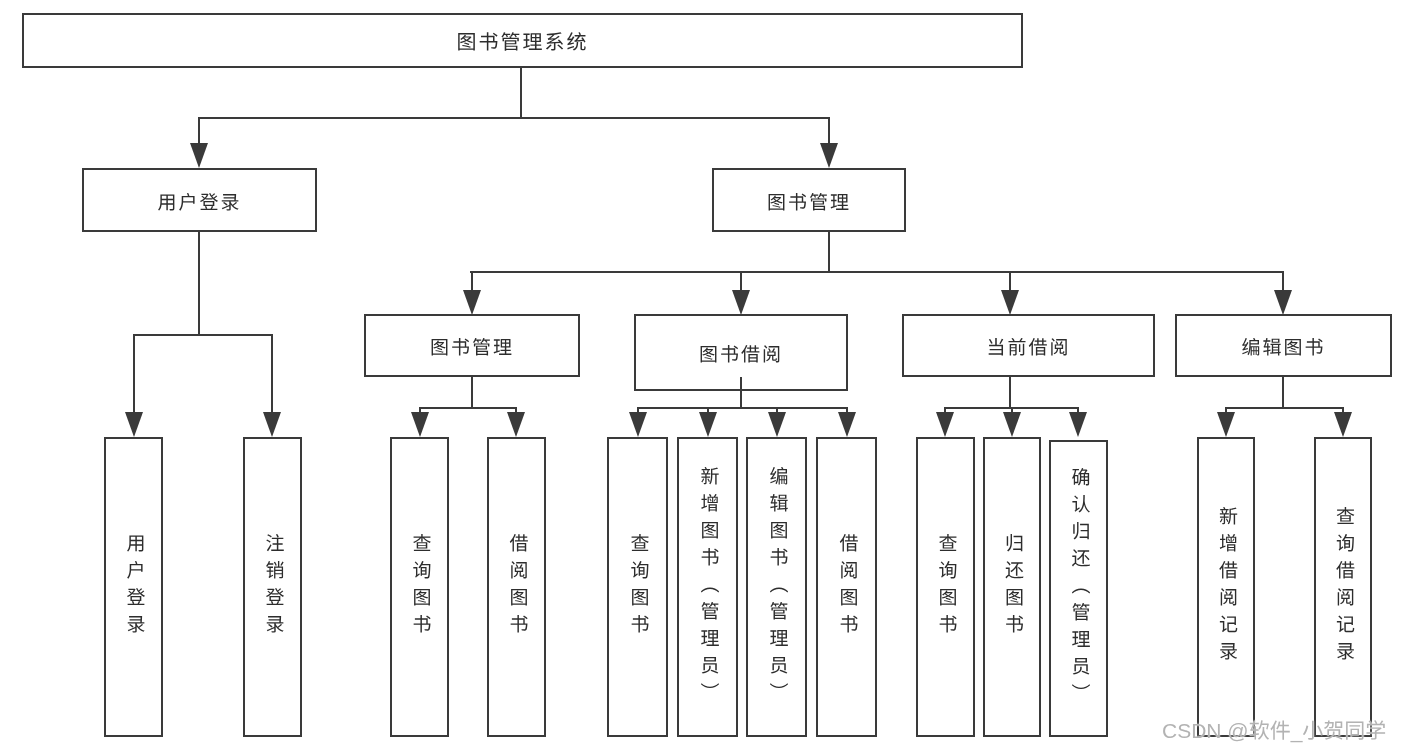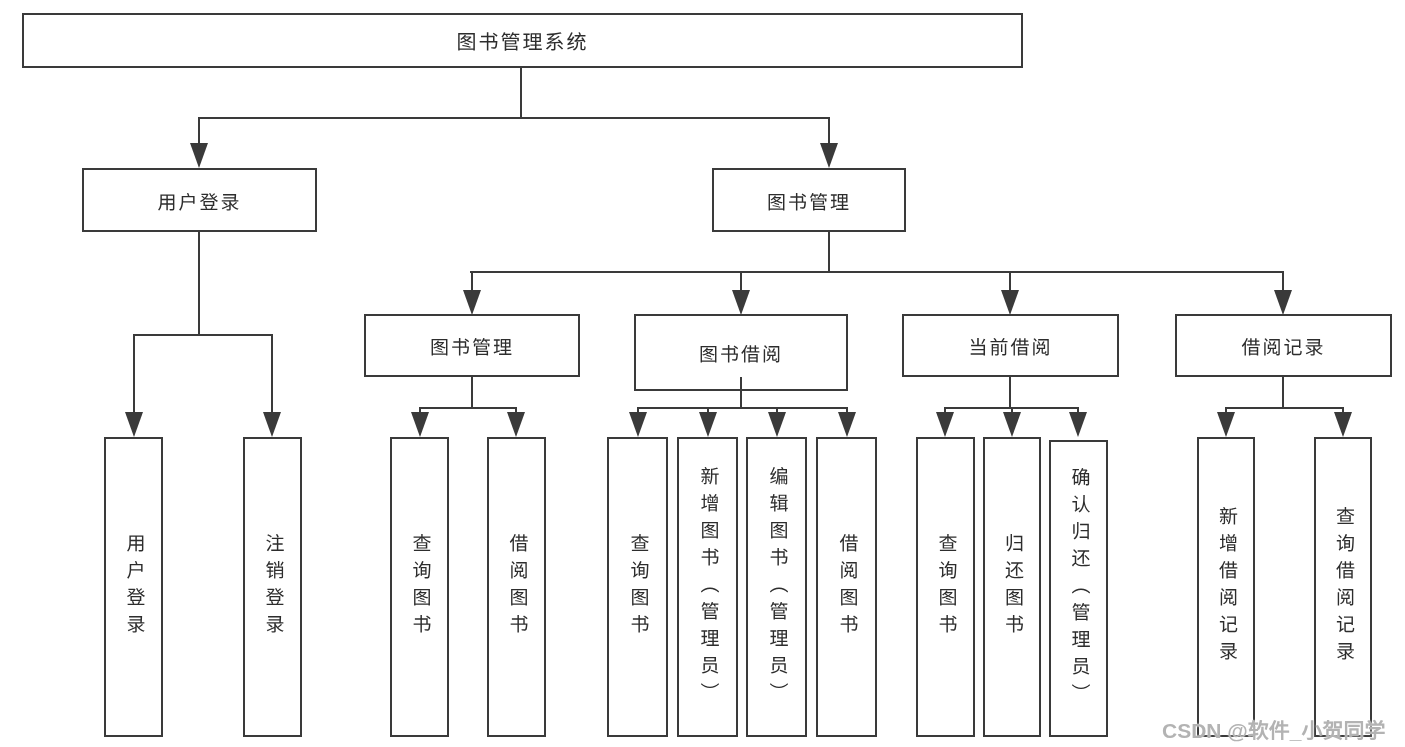--- a/index.html
+++ b/index.html
@@ -24,21 +24,21 @@
   .vl{position:absolute;width:2px;background:#3a3a3a;}
   .hl{position:absolute;height:2px;background:#3a3a3a;}
   
   .ar{
     position:absolute;width:0;height:0;
     border-left:9px solid transparent;border-right:9px solid transparent;
     border-top:25px solid #3a3a3a;
   }
   .watermark{
     position:absolute;left:1162px;top:714px;font-size:21px;letter-spacing:0px;
-    color:#b3b3b3;white-space:nowrap;text-shadow:0 0 2px #ffffff;font-weight:bold;
+    color:#b3b3b3;white-space:nowrap;text-shadow:0 0 2px #ffffff;
   }
 </style>
 </head>
 <body>
 
 <div class="canvas">
 
   <div class="box hbox rootbox" style="left:22px;top:13px;width:1001px;height:55px">
     <span class="lbl">图书管理系统</span>
   </div>
@@ -74,25 +74,25 @@
   <div class="ar" style="left:1001px;top:290px"></div>
   <div class="vl" style="left:1282px;top:271px;height:22px"></div>
   <div class="ar" style="left:1274px;top:290px"></div>
 
   <div class="box hbox" style="left:364px;top:314px;width:216px;height:63px">
     <span class="lbl">图书管理</span>
   </div>
   <div class="box hbox" style="left:634px;top:314px;width:214px;height:77px">
     <span class="lbl">图书借阅</span>
   </div>
-  <div class="box hbox" style="left:902px;top:314px;width:217px;height:63px">
+  <div class="box hbox" style="left:902px;top:314px;width:253px;height:63px">
     <span class="lbl">当前借阅</span>
   </div>
   <div class="box hbox" style="left:1175px;top:314px;width:217px;height:63px">
-    <span class="lbl">借阅记录</span>
+    <span class="lbl">编辑图书</span>
   </div>
 
   <div class="vl" style="left:471px;top:377px;height:32px"></div>
   <div class="hl" style="left:419px;top:407px;width:98px"></div>
   <div class="vl" style="left:419px;top:407px;height:10px"></div>
   <div class="ar" style="left:411px;top:412px"></div>
   <div class="vl" style="left:515px;top:407px;height:10px"></div>
   <div class="ar" style="left:507px;top:412px"></div>
 
   <div class="vl" style="left:740px;top:377px;height:32px"></div>

